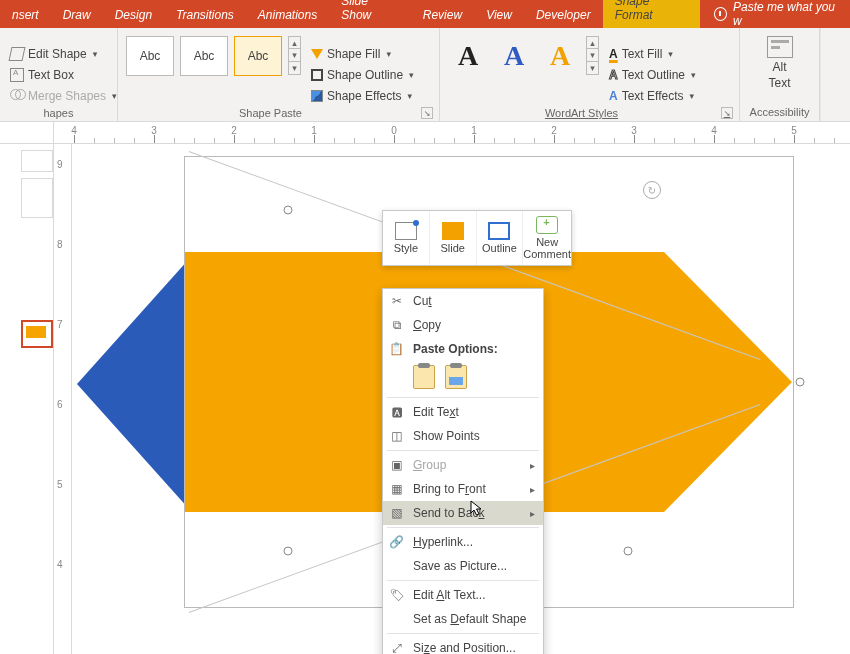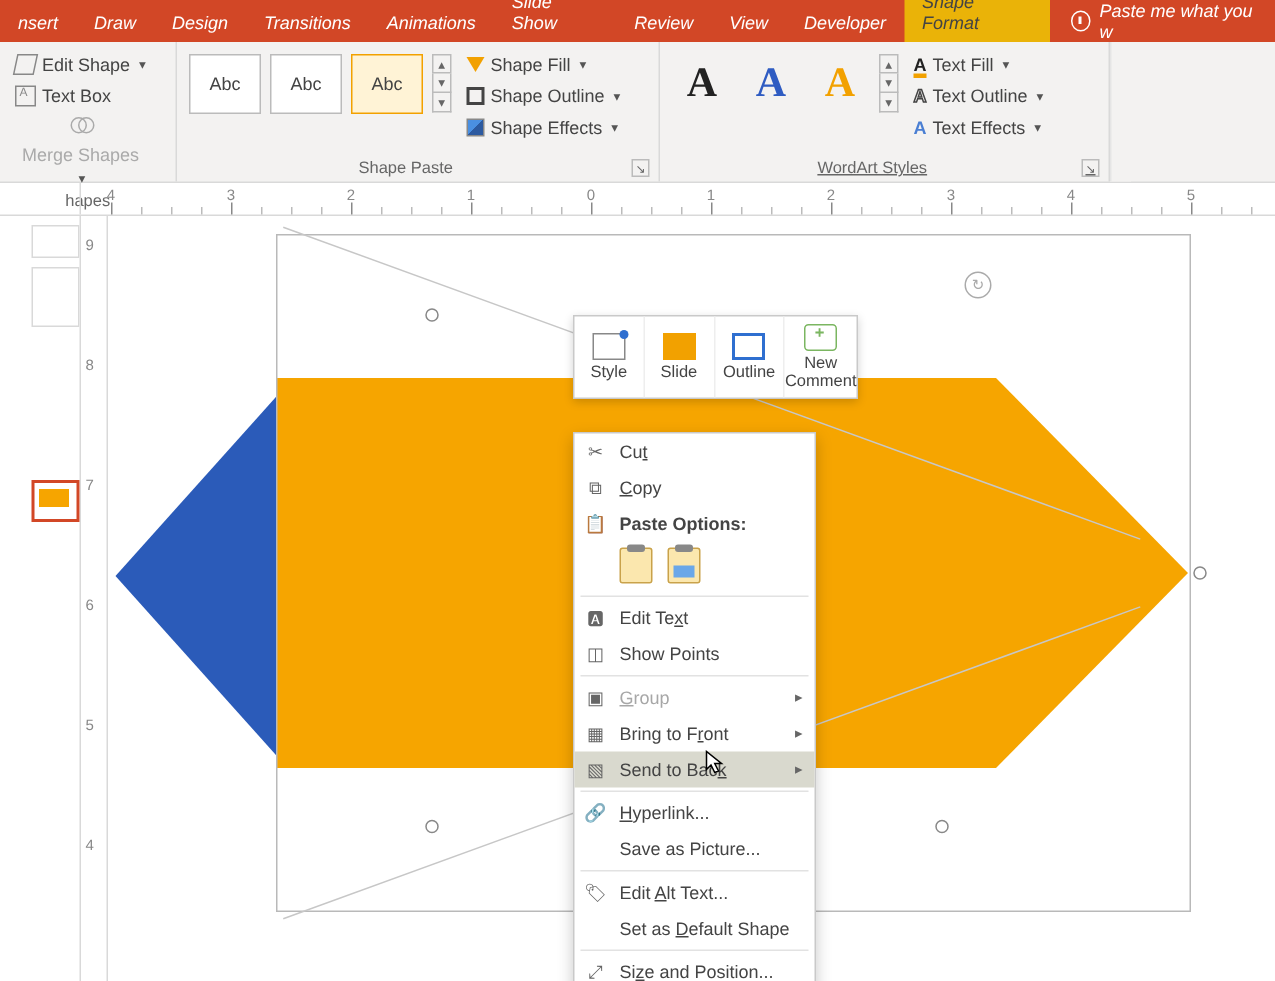--- a/index.html
+++ b/index.html
@@ -13,24 +13,24 @@
   .bulb { width: 14px; height: 14px; border: 1.5px solid #fff; border-radius: 50%; position: relative; }
   .bulb::after { content:""; position:absolute; left:43%; top:28%; width:1.5px; height:5px; background:#fff; }
 
   
   .ribbon { height: 94px; background: #f3f2f1; border-bottom: 1px solid #d9d9d9; display: flex; }
   .group { border-right: 1px solid #d9d9d9; display: flex; flex-direction: column; justify-content: space-between; padding: 4px 6px 0 6px; }
   .group-label { text-align: center; font-size: 11px; color: #666; padding: 2px 0 3px 0; }
   .group-body { flex: 1; display: flex; align-items: flex-start; gap: 4px; }
 
   .btn-line { display: flex; align-items: center; gap: 4px; padding: 2px 4px; white-space: nowrap; cursor: pointer; }
-  .btn-line.disabled { color: #aaa; flex-direction: column; }
+  .btn-line.disabled { color: #aaa; }
   .dd { font-size: 9px; color:#555; margin-left: 2px; }
 
-  .stack { display: flex; flex-direction: column; gap: 3px; }
+  .stack { display: flex; flex-direction: column; gap: 3px; margin-top: 11px; }
 
   .gallery { display: flex; align-items: flex-start; gap: 6px; }
   .swatch { width: 48px; height: 40px; border: 1px solid #bbb; background: #fff; display:flex; align-items:center; justify-content:center; font-size: 12px; color:#444; }
   .swatch.sel { border-color: #f2a100; background: #fff3d6; }
   .gal-handle { display:flex; flex-direction:column; }
   .gal-handle div { width:13px; height:13px; border:1px solid #bbb; display:flex; align-items:center; justify-content:center; font-size:9px; color:#666; }
   .gal-handle div + div { border-top:none; }
 
   .wa-swatch { width: 40px; height: 40px; display:flex; align-items:center; justify-content:center; font-size: 28px; font-weight: 700; font-family: Georgia, serif; }
   .wa1 { color:#222; }
@@ -236,20 +236,30 @@
           <span class="dd">▾</span>
         </div>
       </div>
     </div>
     <div class="group-label" style="display:flex;align-items:center;gap:4px;text-decoration:underline;">
       <span style="flex:1;text-align:center;">WordArt Styles</span>
       <span class="panearrow">↘</span>
     </div>
   </div>
 
+  <div class="group" style="width:80px">
+    <div class="group-body" style="justify-content:center;">
+      <div class="alt-btn">
+        <div class="alt-icn"></div>
+        <span>Alt</span>
+        <span>Text</span>
+      </div>
+    </div>
+    <div class="group-label">Accessibility</div>
+  </div>
 
   <div class="clipbar"></div>
 </div>
 
 <div class="hruler-wrap">
   <div class="hruler-corner"></div>
   <div class="hruler" id="hruler">
       <div class="hr-num" style="left: 20px;">4</div>
       <div class="hr-mtick" style="left: 20px;"></div>
       <div class="hr-tick" style="left: 40px;"></div>

